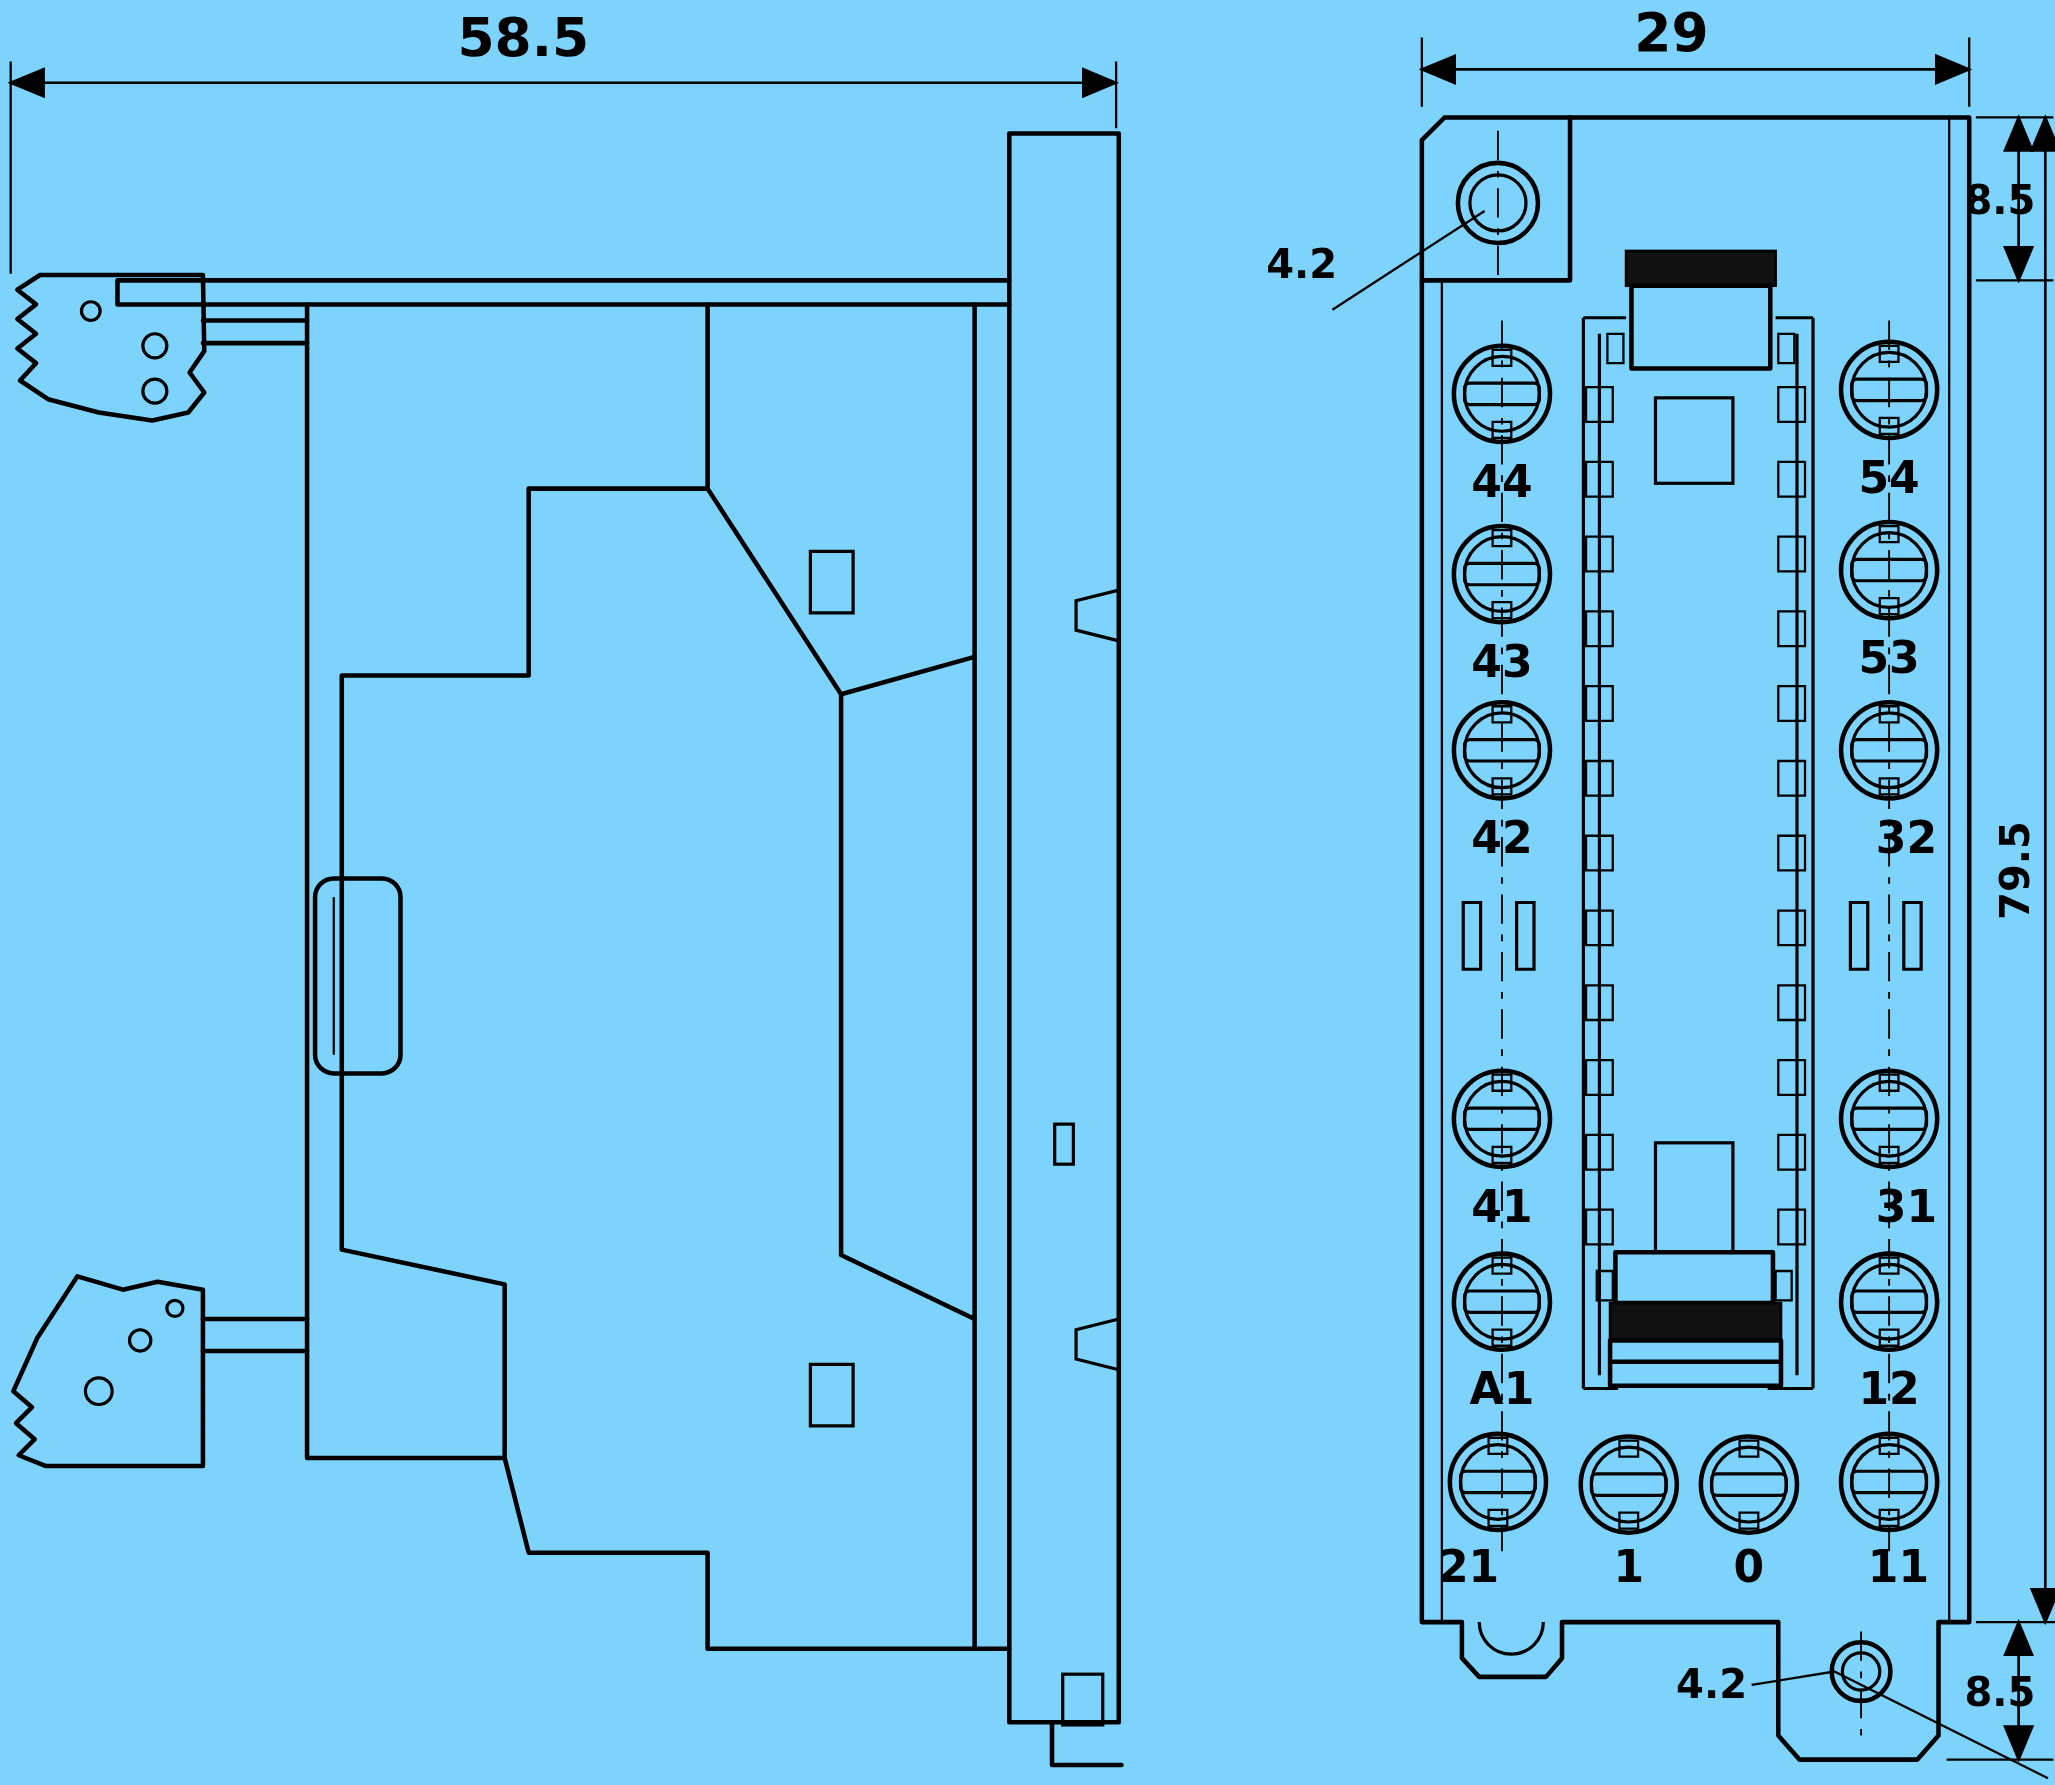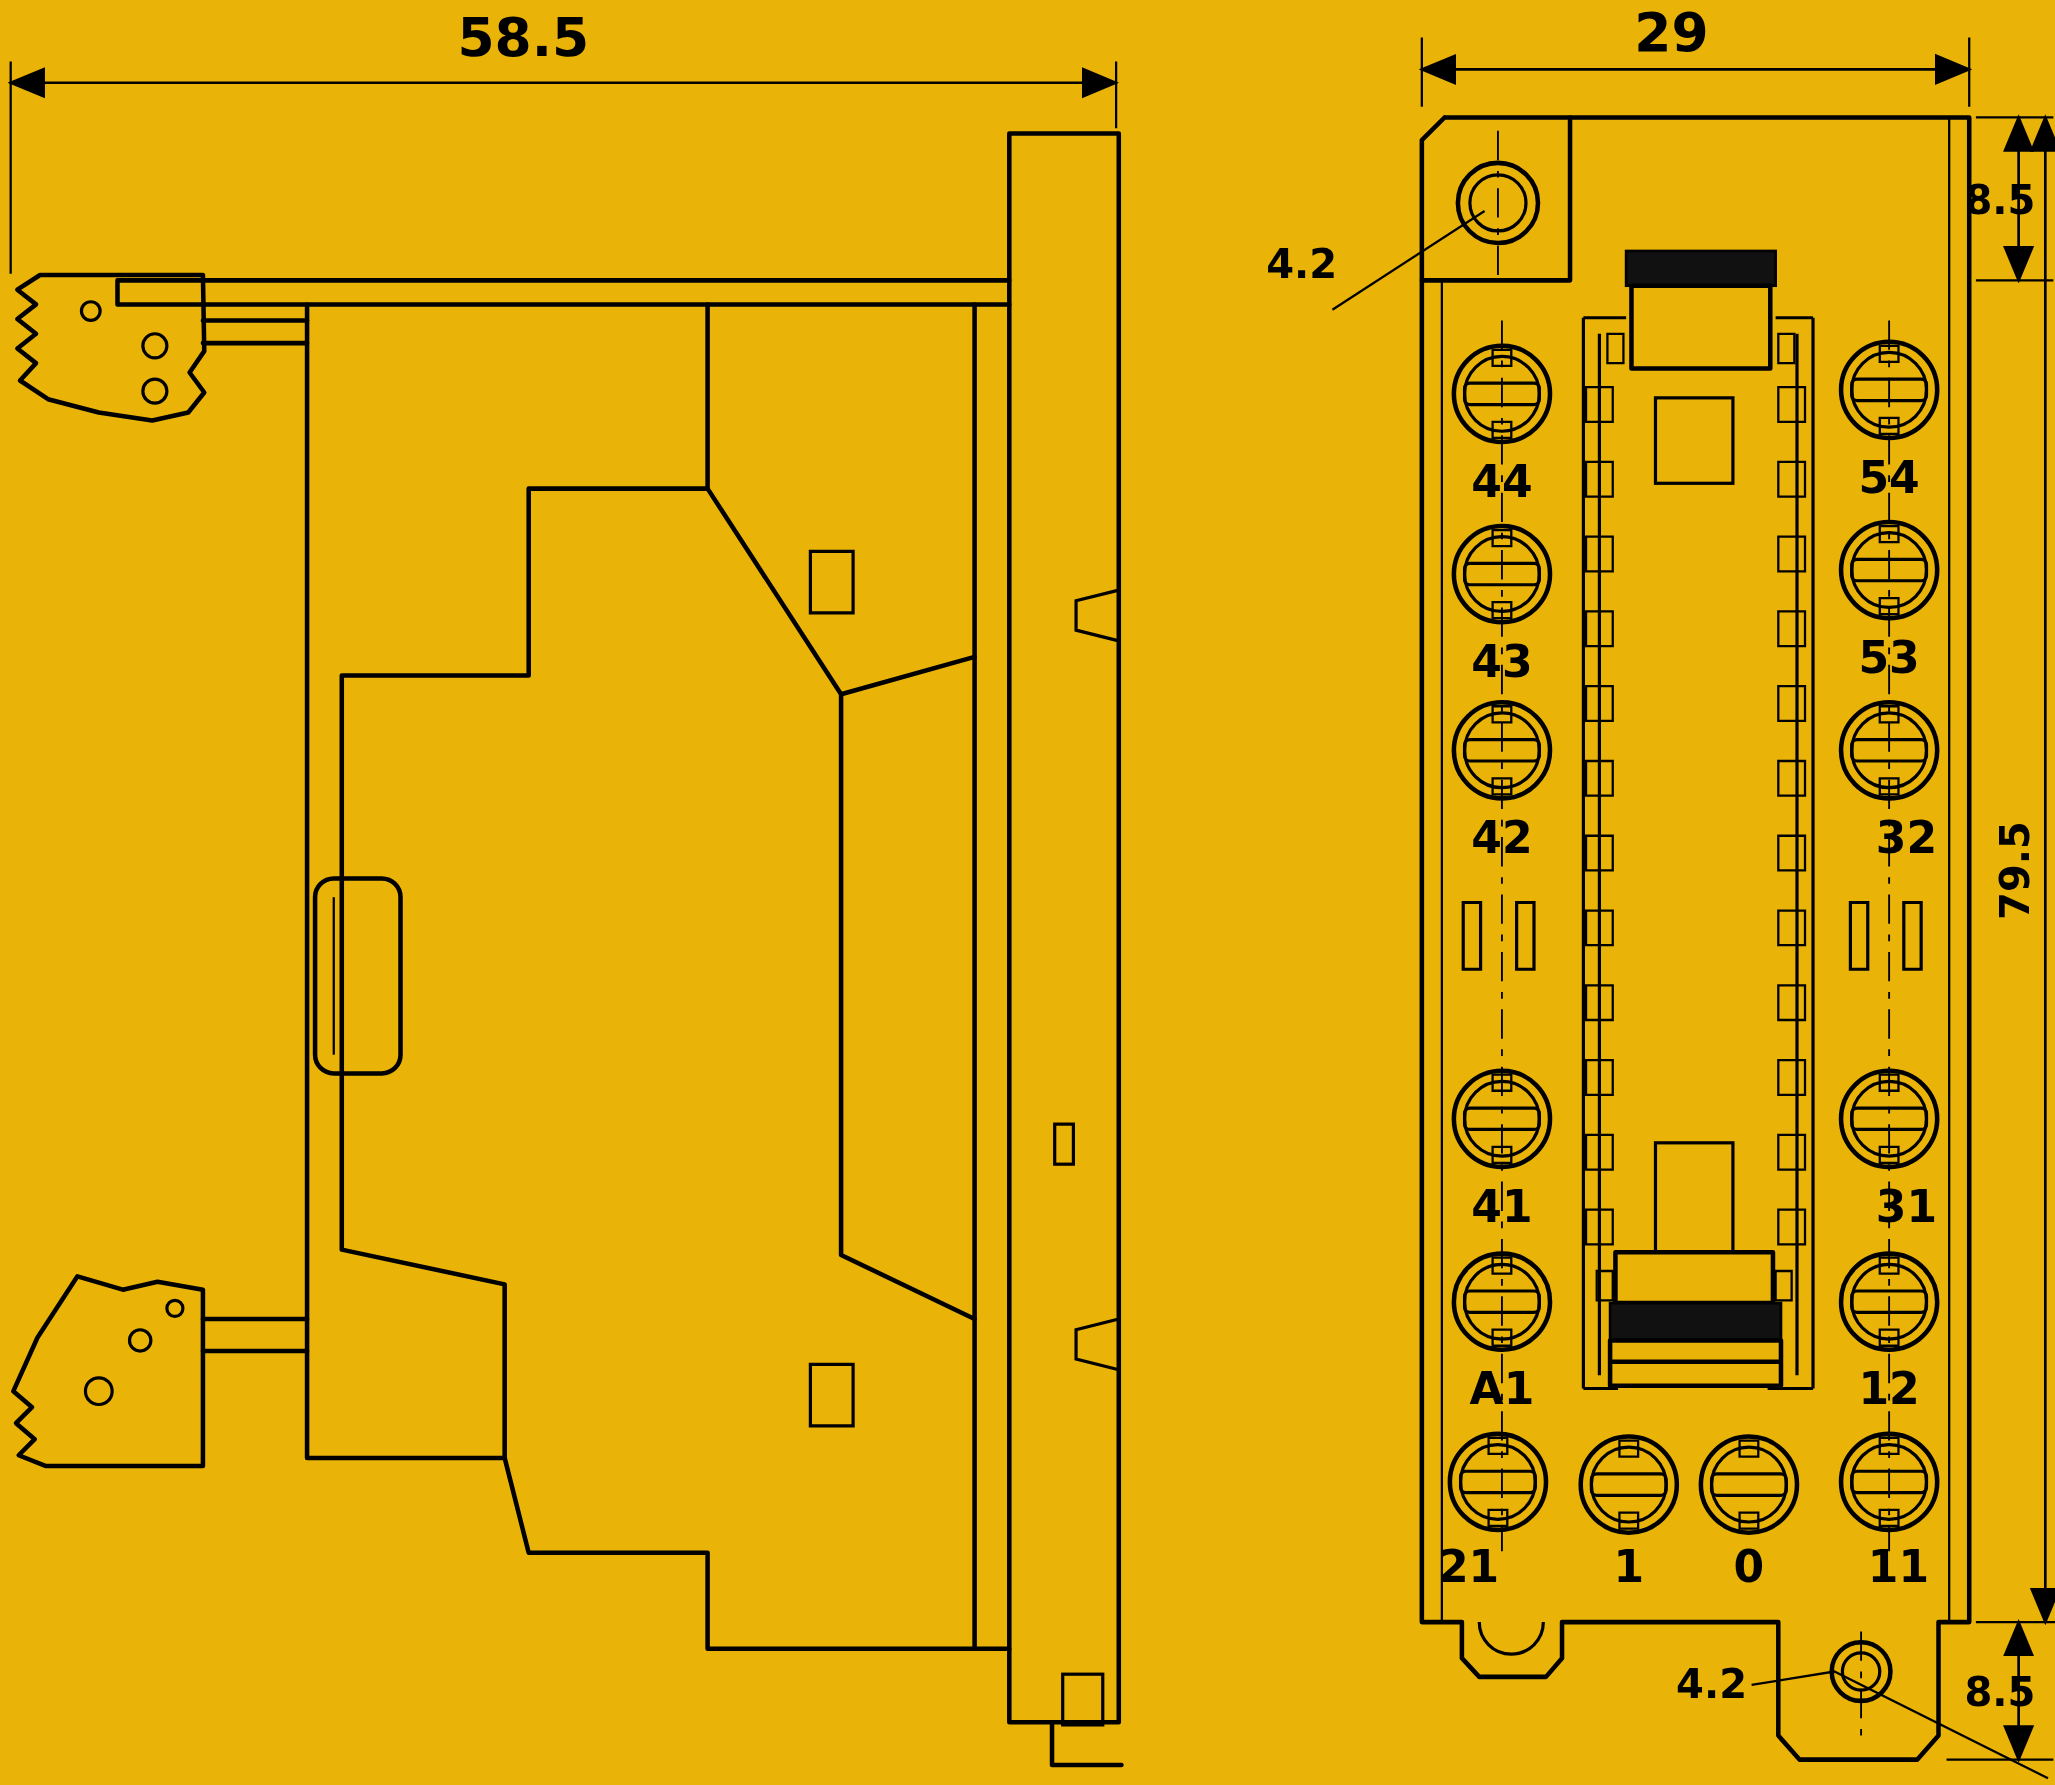--- a/index.html
+++ b/index.html
@@ -1,17 +1,17 @@
 <!DOCTYPE html>
 <html style="font-size:11px"><head>
 <meta charset="utf-8">
 <style>
   html,body{margin:0;padding:0;background:#ffffff;}
   body{font-family:"DejaVu Sans", sans-serif;}
-  .drawing-wrap{width:2056px;height:1785px;background:#eab308;}
+  .drawing-wrap{width:2056px;height:1785px;background:#7dd3fc;}
   svg{display:block;}
   .ol   {stroke:#000;stroke-width:3.4;fill:none;stroke-linejoin:round;stroke-linecap:round;}
   .thin {stroke:#000;stroke-width:1.7;fill:none;}
   .mid  {stroke:#000;stroke-width:2.4;fill:none;}
   .dim  {stroke:#000;stroke-width:2;fill:none;}
   .cl   {stroke:#000;stroke-width:1.4;fill:none;stroke-dasharray:22 8 5 8;}
   .darkfill{fill:#111;stroke:#000;stroke-width:2;}
   .dim-label{font:700 40px "DejaVu Sans", sans-serif;fill:#000;text-anchor:middle;}
   .small-label{font:700 30px "DejaVu Sans", sans-serif;fill:#000;text-anchor:middle;}
   .term{font:700 33px "DejaVu Sans", sans-serif;fill:#000;text-anchor:middle;}

